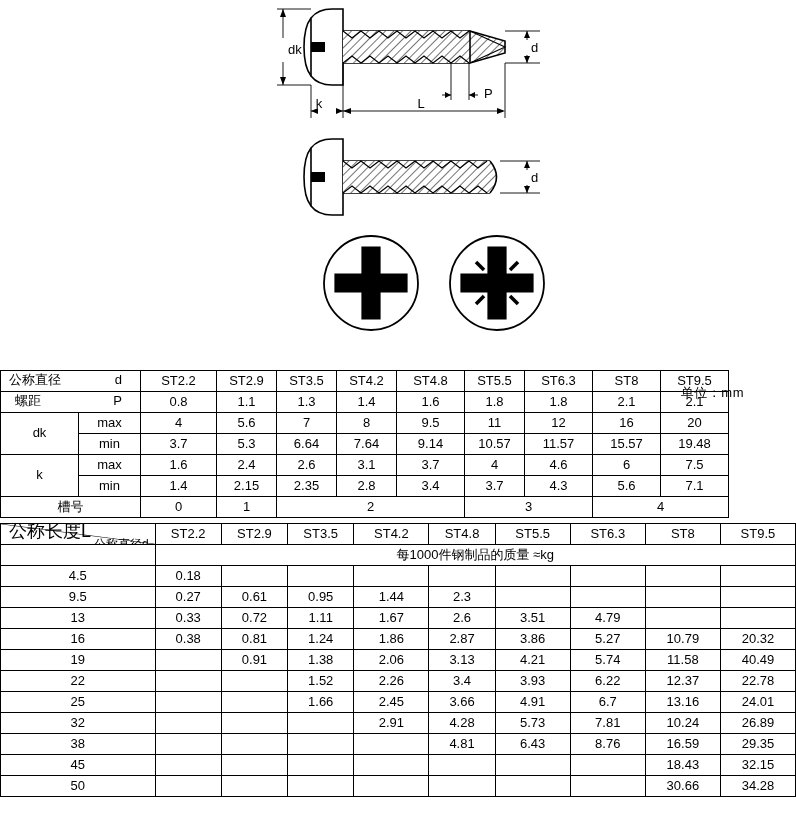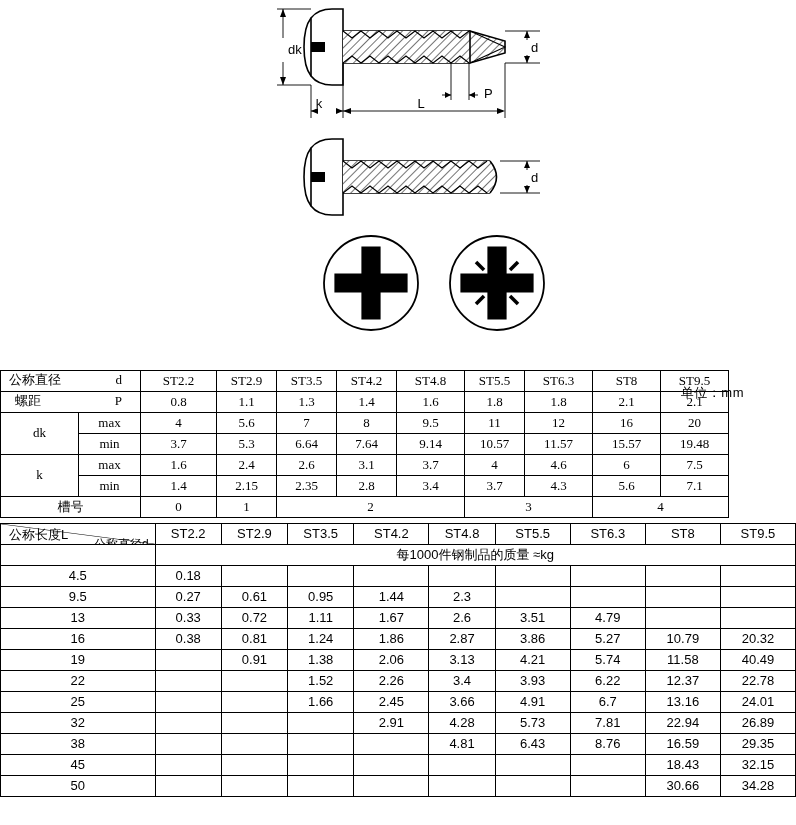--- a/index.html
+++ b/index.html
@@ -40,21 +40,21 @@
     border: 1px solid #000;
     text-align: center;
     vertical-align: middle;
     padding: 1px 2px;
     font-weight: normal;
     height: 21px;
     line-height: 1.1;
     white-space: nowrap;
     overflow: hidden;
   }
-  #top-table { width: 796px; margin-top: 18px; font-family: Liberation Serif, serif; }
+  #top-table { width: 796px; margin-top: 18px; }
   #bottom-table { width: 796px; margin-top: 5px; }
   .lbl { text-align: center; }
   .lbl-split {
     position: relative;
     padding: 0;
   }
   .lbl-split .left {
     position: absolute; left: 8px; top: 2px;
   }
   .lbl-split .right {
@@ -64,21 +64,21 @@
   .rowname { text-align: center; }
   .diag-cell {
     position: relative;
     padding: 0;
     height: 42px;
   }
   .diag-cell .d-top {
     position: absolute; left: 8px; top: 14px; font-size: 12px;
   }
   .diag-cell .d-bot {
-    position: absolute; left: 8px; bottom: 2px; font-size: 13px;
+    position: absolute; left: 8px; bottom: 2px; font-size: 18px;
   }
   .diag-cell .slash {
     position: absolute; left: 0; top: 0; width: 100%; height: 100%;
   }
   .mass-header { text-align: center; }
 </style>
 </head>
 <body>
 
 <div id="drawing">
@@ -422,21 +422,21 @@
     </tr>
     <tr>
       <td>32</td>
       <td></td>
       <td></td>
       <td></td>
       <td>2.91</td>
       <td>4.28</td>
       <td>5.73</td>
       <td>7.81</td>
-      <td>22.94</td>
+      <td>10.24</td>
       <td>26.89</td>
     </tr>
     <tr>
       <td>38</td>
       <td></td>
       <td></td>
       <td></td>
       <td></td>
       <td>4.81</td>
       <td>6.43</td>

